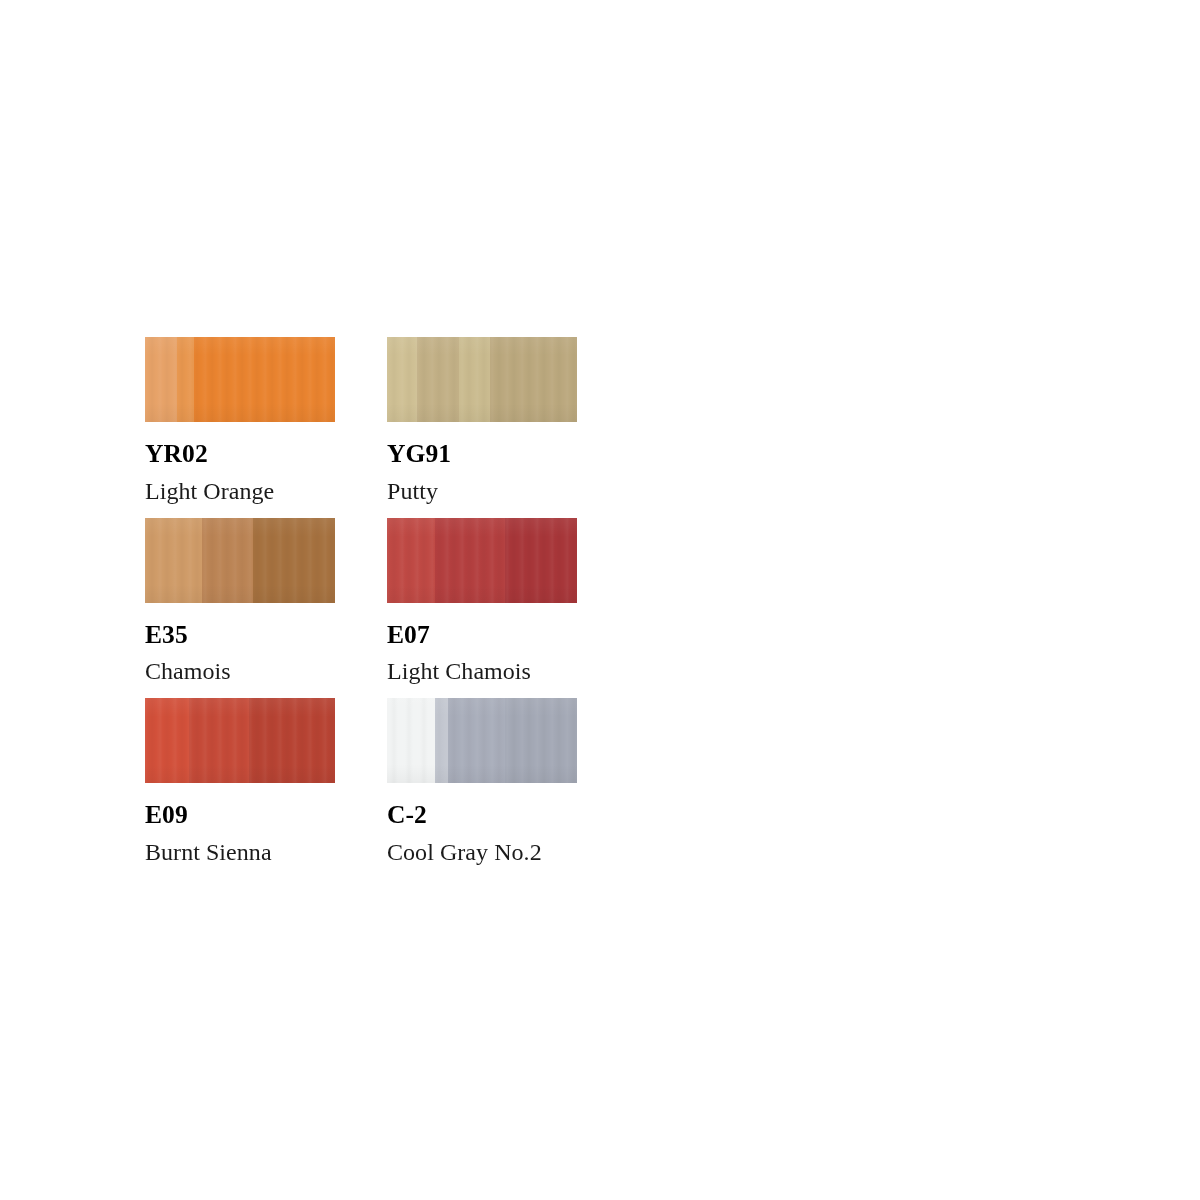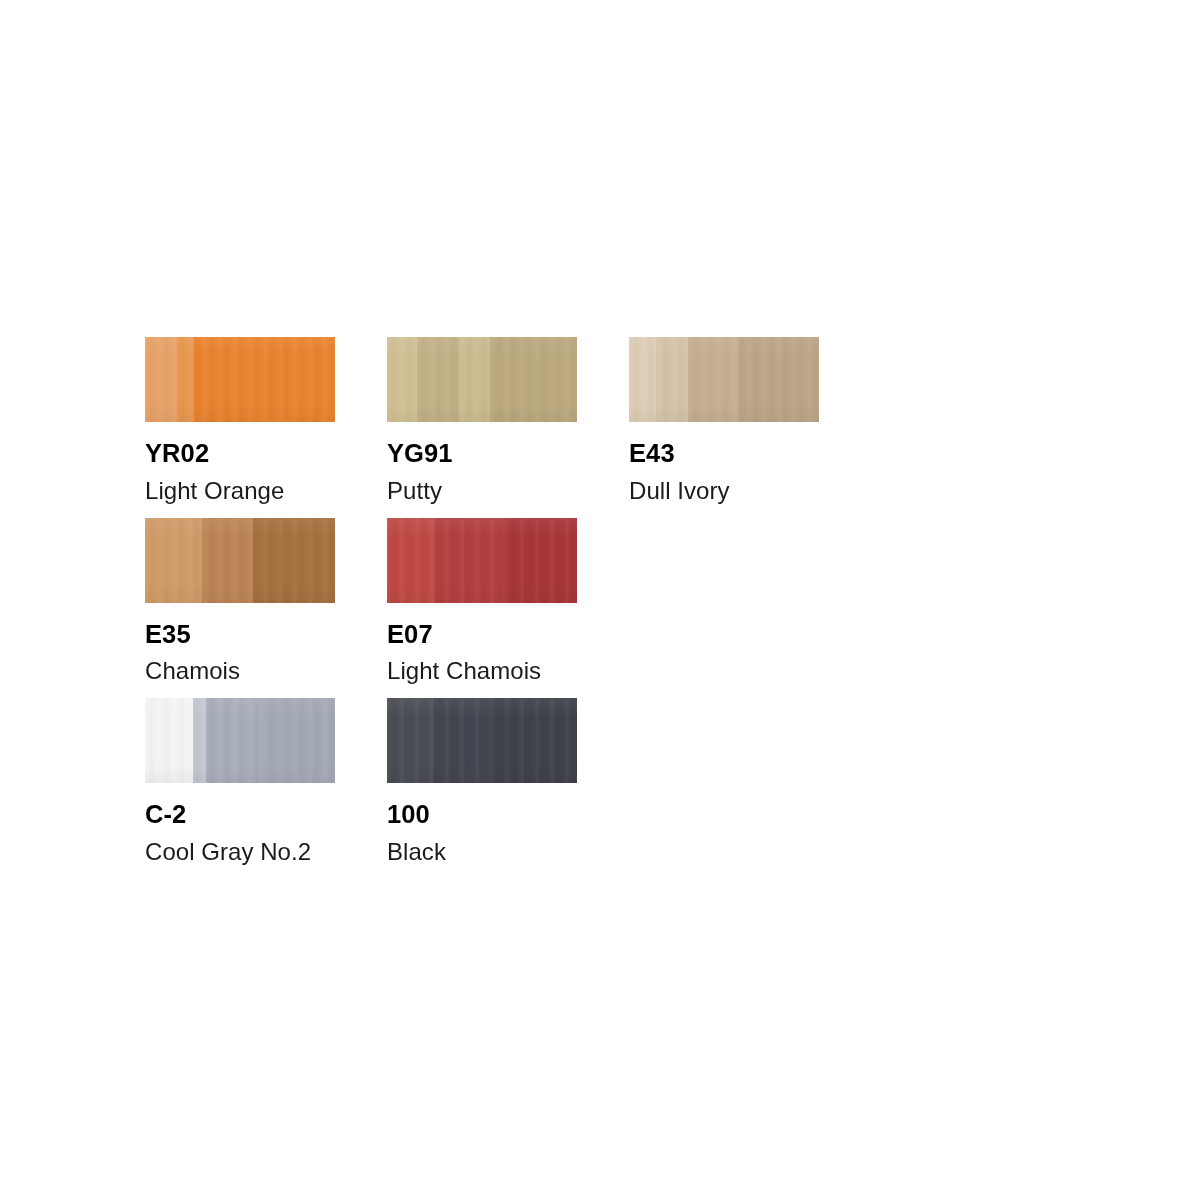--- a/index.html
+++ b/index.html
@@ -13,20 +13,21 @@
     font-family: "Liberation Sans", sans-serif;
     -webkit-font-smoothing: antialiased;
     overflow: hidden;
   }
 
   #swatch-grid {
     position: absolute;
     left: 145px;
     top: 337px;
     width: 914px;
+    font-family: Liberation Serif, serif;
   }
 
   .swatch-row {
     display: flex;
     gap: 52px;
     margin-bottom: 15px;
   }
 
   .swatch-cell {
     width: 190px;
@@ -121,34 +122,20 @@
             <div class="band" style="width: 22%; background: rgb(194, 176, 134);"></div>
             <div class="band" style="width: 16%; background: rgb(202, 187, 143);"></div>
             <div class="band" style="width: 46%; background: rgb(187, 168, 126);"></div>
           </div>
           <div class="streak-layer"></div>
           <div class="sheen-layer"></div>
         </div>
         <div class="swatch-code">YG91</div>
         <div class="swatch-name">Putty</div>
       </div>
-      <div class="swatch-cell">
-        <div class="swatch-chip" style="background: rgb(194, 171, 141);">
-          <div class="band-layer">
-            <div class="band" style="width: 14%; background: rgb(221, 205, 182);"></div>
-            <div class="band" style="width: 17%; background: rgb(212, 195, 169);"></div>
-            <div class="band" style="width: 27%; background: rgb(197, 174, 146);"></div>
-            <div class="band" style="width: 42%; background: rgb(188, 165, 133);"></div>
-          </div>
-          <div class="streak-layer"></div>
-          <div class="sheen-layer"></div>
-        </div>
-        <div class="swatch-code">E43</div>
-        <div class="swatch-name">Dull Ivory</div>
-      </div>
     </div>
     <div class="swatch-row">
       <div class="swatch-cell">
         <div class="swatch-chip" style="background: rgb(169, 118, 74);">
           <div class="band-layer">
             <div class="band" style="width: 30%; background: rgb(207, 155, 104);"></div>
             <div class="band" style="width: 27%; background: rgb(187, 132, 85);"></div>
             <div class="band" style="width: 43%; background: rgb(165, 113, 63);"></div>
           </div>
           <div class="streak-layer"></div>
@@ -166,40 +153,40 @@
           </div>
           <div class="streak-layer"></div>
           <div class="sheen-layer"></div>
         </div>
         <div class="swatch-code">E07</div>
         <div class="swatch-name">Light Chamois</div>
       </div>
     </div>
     <div class="swatch-row">
       <div class="swatch-cell">
+        <div class="swatch-chip" style="background: rgb(192, 71, 52);">
+          <div class="band-layer">
+            <div class="band" style="width: 23%; background: rgb(210, 80, 58);"></div>
+            <div class="band" style="width: 32%; background: rgb(197, 74, 56);"></div>
+            <div class="band" style="width: 45%; background: rgb(183, 67, 51);"></div>
+          </div>
+          <div class="streak-layer"></div>
+          <div class="sheen-layer"></div>
+        </div>
+        <div class="swatch-code">E09</div>
+        <div class="swatch-name">Burnt Sienna</div>
+      </div>
+      <div class="swatch-cell">
         <div class="swatch-chip" style="background: rgb(169, 174, 186);">
           <div class="band-layer">
             <div class="band" style="width: 25%; background: rgb(242, 244, 244);"></div>
             <div class="band" style="width: 7%; background: rgb(195, 199, 208);"></div>
             <div class="band" style="width: 30%; background: rgb(168, 173, 186);"></div>
             <div class="band" style="width: 38%; background: rgb(163, 168, 181);"></div>
           </div>
           <div class="streak-layer"></div>
           <div class="sheen-layer"></div>
         </div>
         <div class="swatch-code">C-2</div>
         <div class="swatch-name">Cool Gray No.2</div>
       </div>
-      <div class="swatch-cell">
-        <div class="swatch-chip" style="background: rgb(67, 70, 76);">
-          <div class="band-layer">
-            <div class="band" style="width: 24%; background: rgb(74, 77, 84);"></div>
-            <div class="band" style="width: 30%; background: rgb(67, 70, 80);"></div>
-            <div class="band" style="width: 46%; background: rgb(63, 66, 74);"></div>
-          </div>
-          <div class="streak-layer"></div>
-          <div class="sheen-layer"></div>
-        </div>
-        <div class="swatch-code">100</div>
-        <div class="swatch-name">Black</div>
-      </div>
     </div>
   </div>
 
 </body></html>

